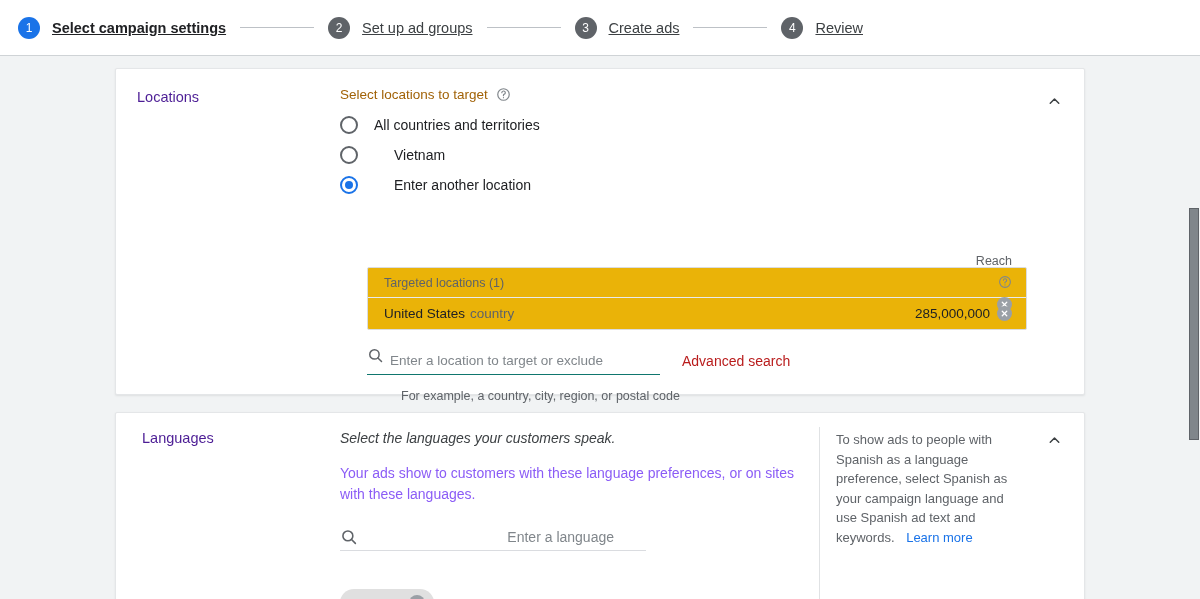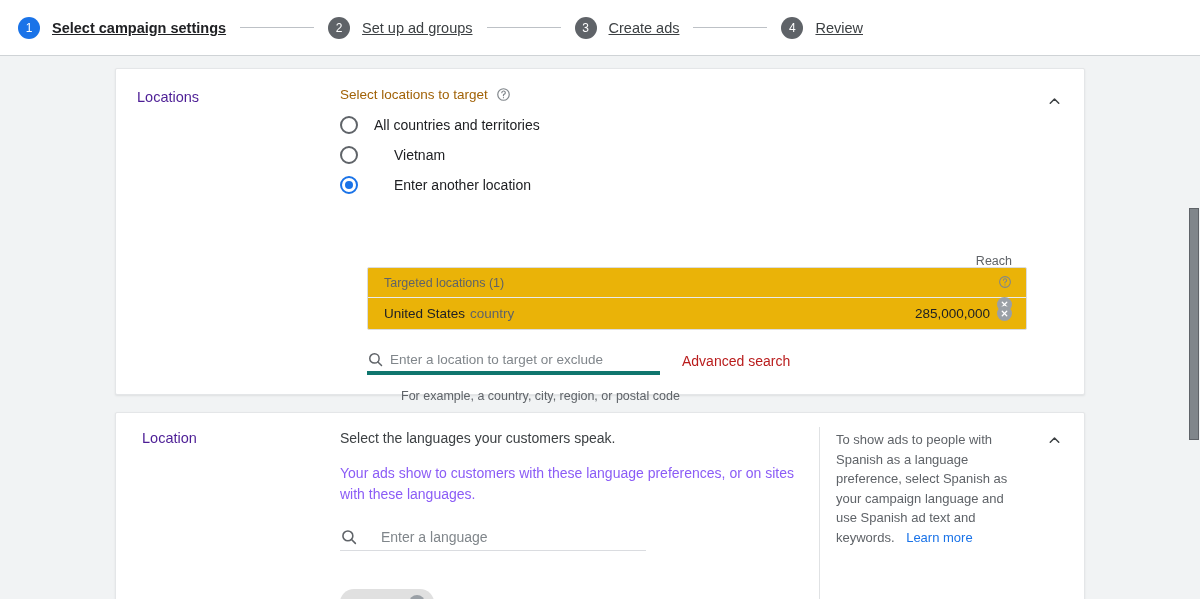--- a/index.html
+++ b/index.html
@@ -194,23 +194,22 @@
   
   .search-row {
     position: absolute;
     left: 251px;
     top: 278px;
     display: flex;
     align-items: flex-start;
   }
   .search-field {
     width: 293px;
-    border-bottom: 4px solid #0f766e;
-    display: flex;
-    align-items: center;
+    border-bottom: 1px solid #0f766e;
+    display: flex;
     height: 28px;
   }
   .search-input {
     border: none;
     outline: none;
     font-size: 13.5px;
     color: #202124;
     background: transparent;
     font-family: "Liberation Sans", sans-serif;
     width: 240px;
@@ -247,21 +246,21 @@
     color: #1a73e8;
   }
 
   
   .lang-content {
     position: absolute;
     left: 224px;
     top: 17px;
     width: 480px;
   }
-  .lang-line1 { font-size: 14px; color: #3c4043; }
+  .lang-line1 { font-size: 14px; color: #3c4043; font-style: italic; }
   .lang-line2 {
     font-size: 14px;
     color: #8b5cf6;
     margin-top: 17px;
     line-height: 21px;
     width: 468px;
   }
   .lang-search {
     margin-top: 18px;
     width: 306px;
@@ -271,22 +270,23 @@
     height: 28px;
   }
   .lang-input {
     border: none;
     outline: none;
     font-size: 14px;
     background: transparent;
     color: #202124;
     font-family: "Liberation Sans", sans-serif;
     width: 250px;
-    margin-left: 41px;
+    margin-left: 24px;
     padding: 0;
+    text-align: right;
   }
   .lang-input::placeholder { color: #80868b; }
   .chip {
     margin-top: 38px;
     display: inline-flex;
     align-items: center;
     height: 28px;
     padding: 0 9px 0 16px;
     border-radius: 14px;
     background: #e0e0e0;
@@ -476,21 +476,21 @@
           <polyline points="6,9.5 12,15.5 18,9.5"></polyline>
         </svg>
       </span>
       <span class="loc-options-label">Location options</span>
     </div>
 
   </div>
 
   <div class="card" id="card-languages">
 
-    <div class="card-title">Location</div>
+    <div class="card-title">Languages</div>
 
     <div class="collapse-btn">
       <svg width="17" height="17" viewBox="0 0 24 24" fill="none" stroke="#3c4043" stroke-width="2.1" stroke-linecap="round" stroke-linejoin="round">
         <polyline points="6,14.5 12,8.5 18,14.5"></polyline>
       </svg>
     </div>
 
     <div class="lang-content">
       <div class="lang-line1">Select the languages your customers speak.</div>
       <div class="lang-line2">Your ads show to customers with these language preferences, or on sites with these languages.</div>

